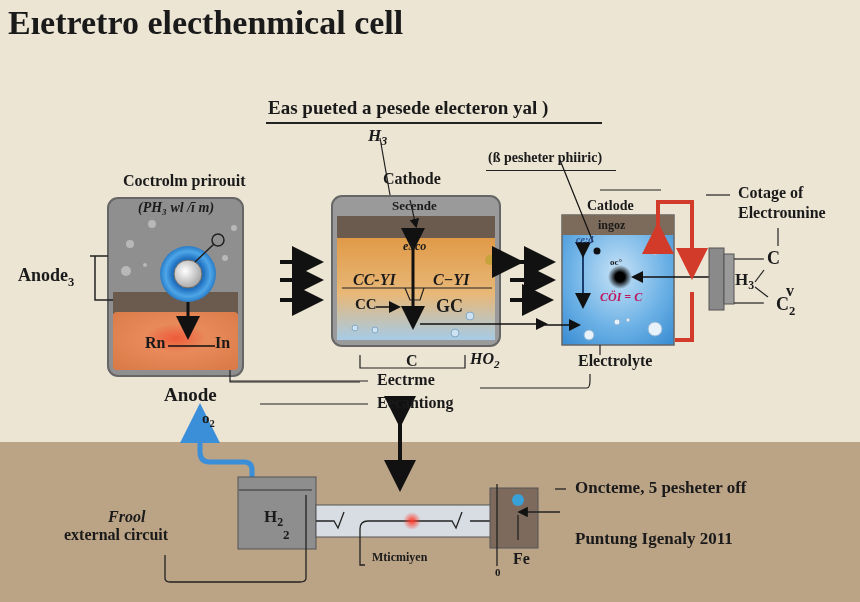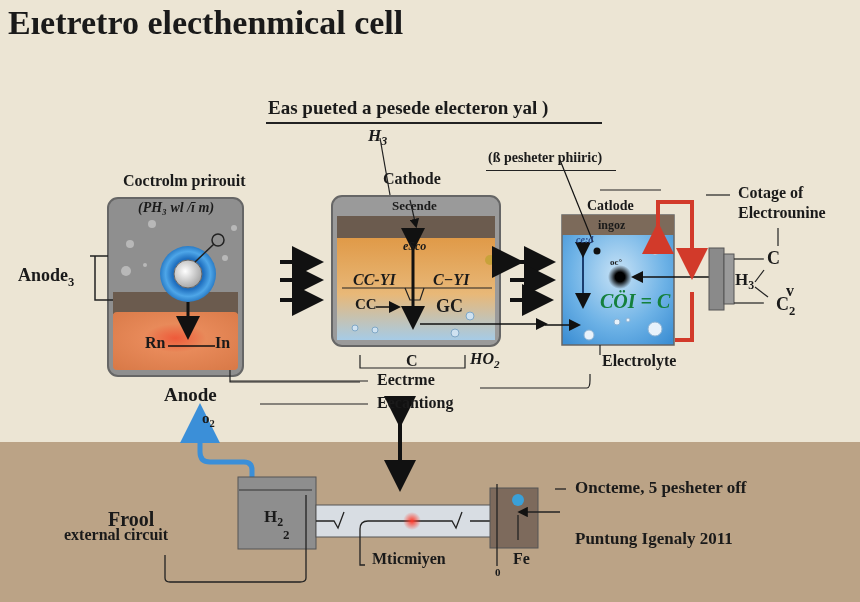--- a/index.html
+++ b/index.html
@@ -199,36 +199,36 @@
 <div class="t" style="left:436px;top:296px;font-size:18px;">GC</div>
 <div class="t" style="left:406px;top:352px;font-size:16px;">C</div>
 <div class="t ital" style="left:470px;top:350px;font-size:16px;"><span>HO</span><sub>2</sub></div>
 
 <div class="t" style="left:488px;top:150px;font-size:14px;">(ß pesheter phiiric)</div>
 <div class="t" style="left:486px;top:170px;font-size:1px;width:130px;height:1px;background:#222;"></div>
 <div class="t" style="left:587px;top:198px;font-size:14px;">Catlode</div>
 <div class="t" style="left:598px;top:218px;font-size:12px;">ingoz</div>
 <div class="t ital" style="left:576px;top:234px;font-size:10px;color:#2a4a8a;">ce:d</div>
 <div class="t" style="left:610px;top:257px;font-size:9px;">oc°</div>
-<div class="t ital" style="left:600px;top:290px;font-size:20px;color:#15803d;">CÖI = C</div>
-<div class="t" style="left:602px;top:352px;font-size:16px;">Electrolyte</div>
+<div class="t ital" style="left:600px;top:290px;font-size:12px;color:#be185d;">CÖI = C</div>
+<div class="t" style="left:578px;top:352px;font-size:16px;">Electrolyte</div>
 
 <div class="t" style="left:738px;top:184px;font-size:16px;">Cotage of</div>
 <div class="t" style="left:738px;top:204px;font-size:16px;">Electrounine</div>
 <div class="t" style="left:767px;top:248px;font-size:18px;">C</div>
 <div class="t" style="left:735px;top:270px;font-size:17px;"><span>H</span><sub>3</sub></div>
 <div class="t" style="left:786px;top:282px;font-size:16px;">v</div>
 <div class="t" style="left:768px;top:294px;font-size:18px;margin-left:8px;"><span>C</span><sub>2</sub></div>
 
 <div class="t" style="left:377px;top:371px;font-size:16px;">Eectrme</div>
 <div class="t" style="left:377px;top:394px;font-size:16px;">Eecantiong</div>
 
 <div class="t" style="left:202px;top:410px;font-size:15px;"><span>o</span><sub>2</sub></div>
 
-<div class="t" style="left:108px;top:508px;font-size:20px;">Frool</div>
+<div class="t" style="left:108px;top:508px;font-size:16px;font-style:italic;">Frool</div>
 <div class="t" style="left:64px;top:526px;font-size:16px;">external circuit</div>
 <div class="t" style="left:264px;top:507px;font-size:17px;"><span>H</span><sub>2</sub></div>
 <div class="t" style="left:283px;top:527px;font-size:13px;">2</div>
-<div class="t" style="left:372px;top:550px;font-size:16px;">Mticmiyen</div>
+<div class="t" style="left:372px;top:550px;font-size:12px;">Mticmiyen</div>
 <div class="t" style="left:513px;top:550px;font-size:16px;">Fe</div>
 <div class="t" style="left:495px;top:566px;font-size:11px;">0</div>
 <div class="t" style="left:575px;top:478px;font-size:17px;">Oncteme, 5 pesheter off</div>
 <div class="t" style="left:575px;top:502px;font-size:17px;margin-top:27px;">Puntung Igenaly 2011</div>
 
 </body></html>

